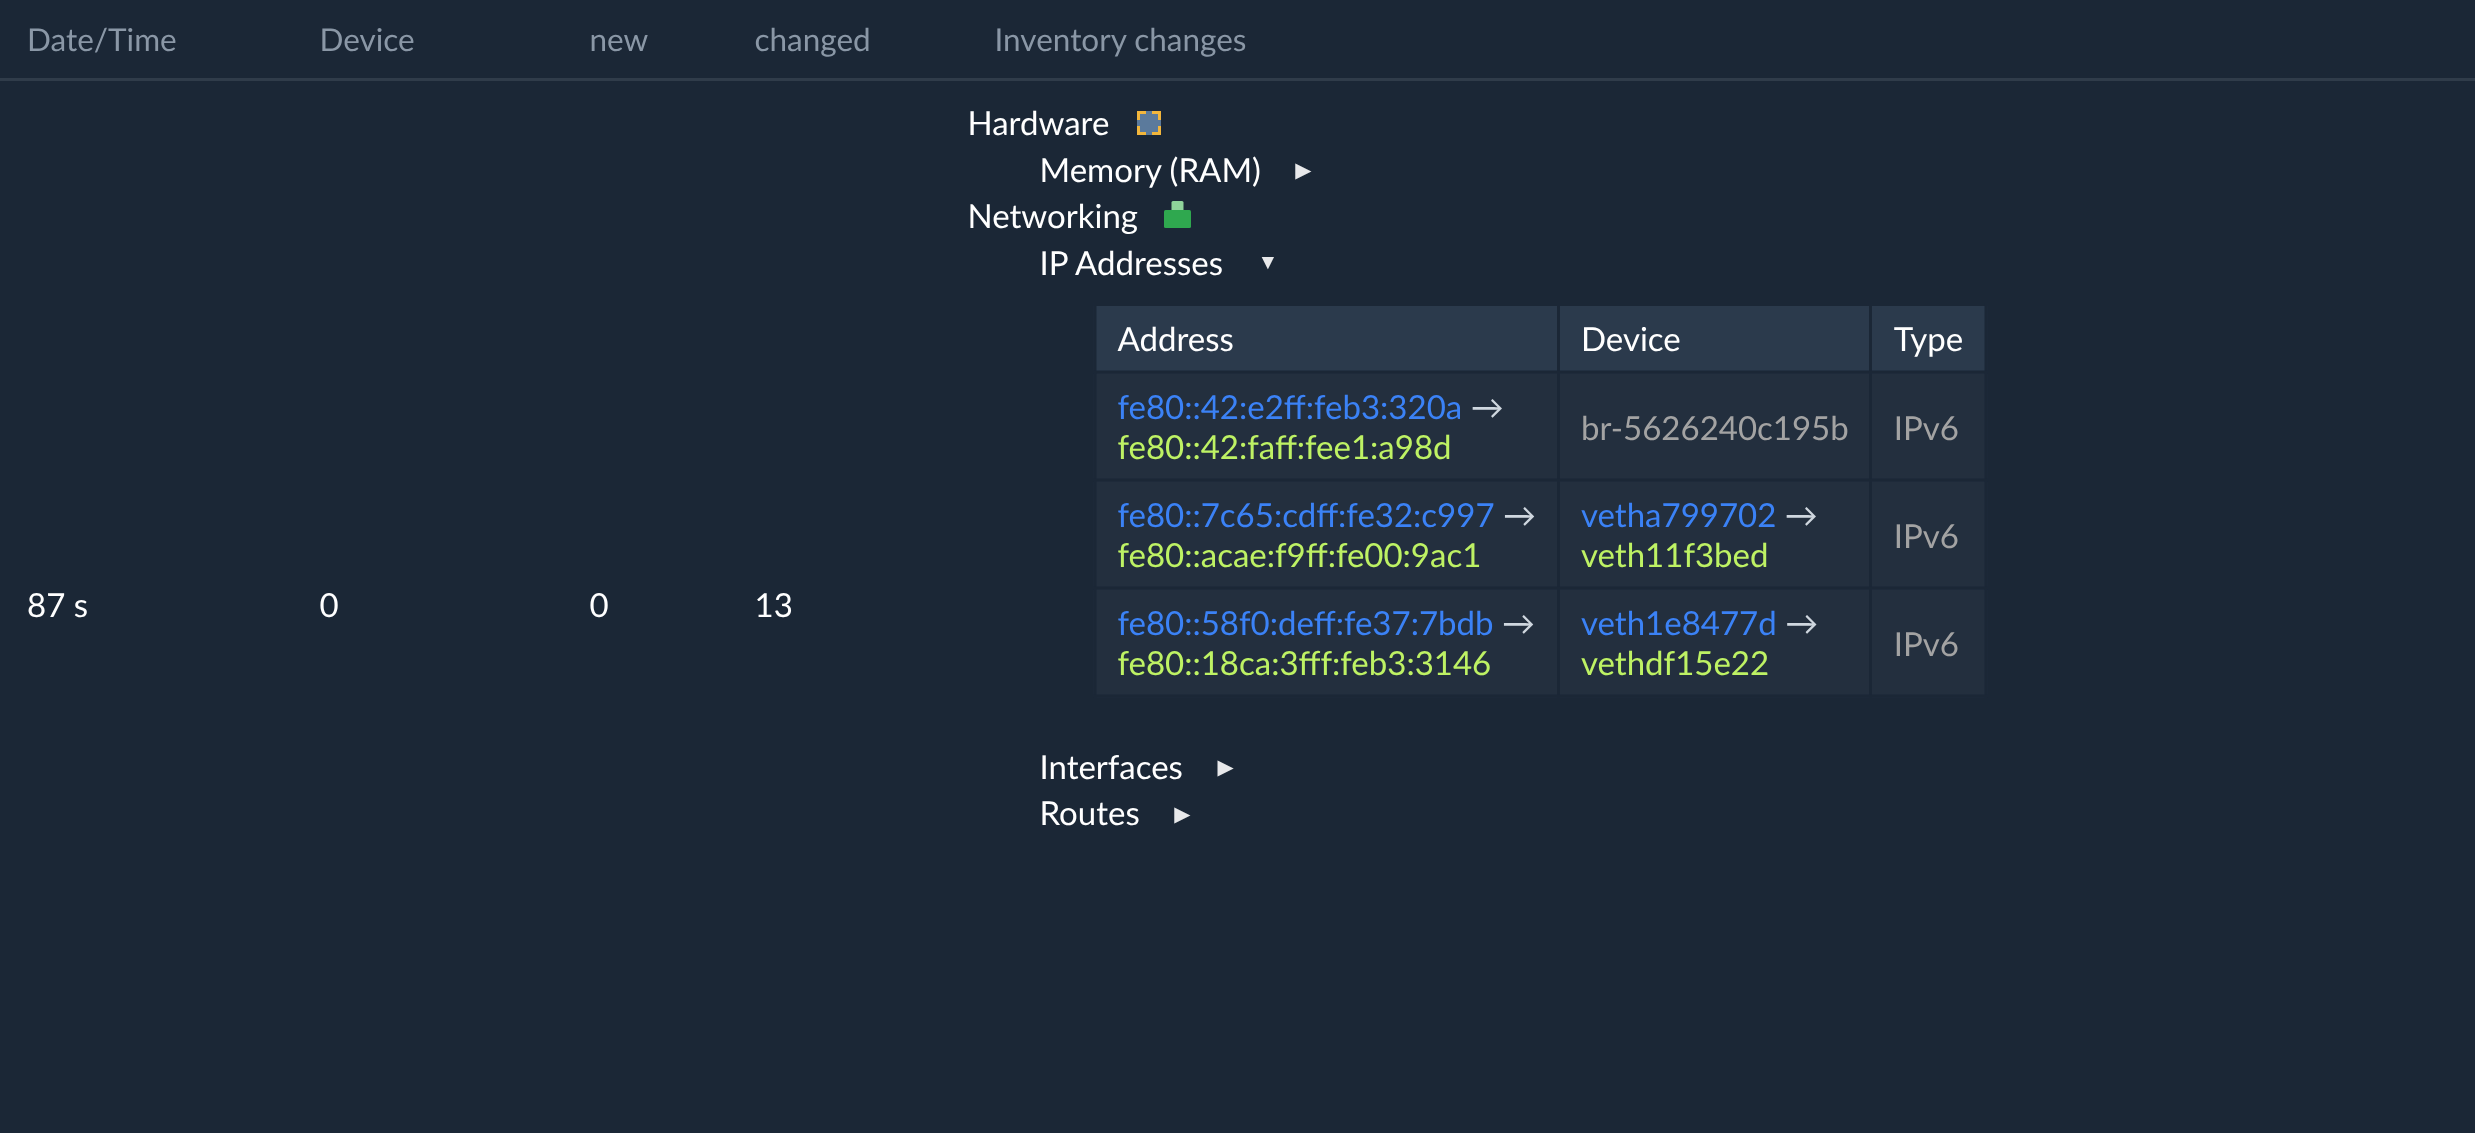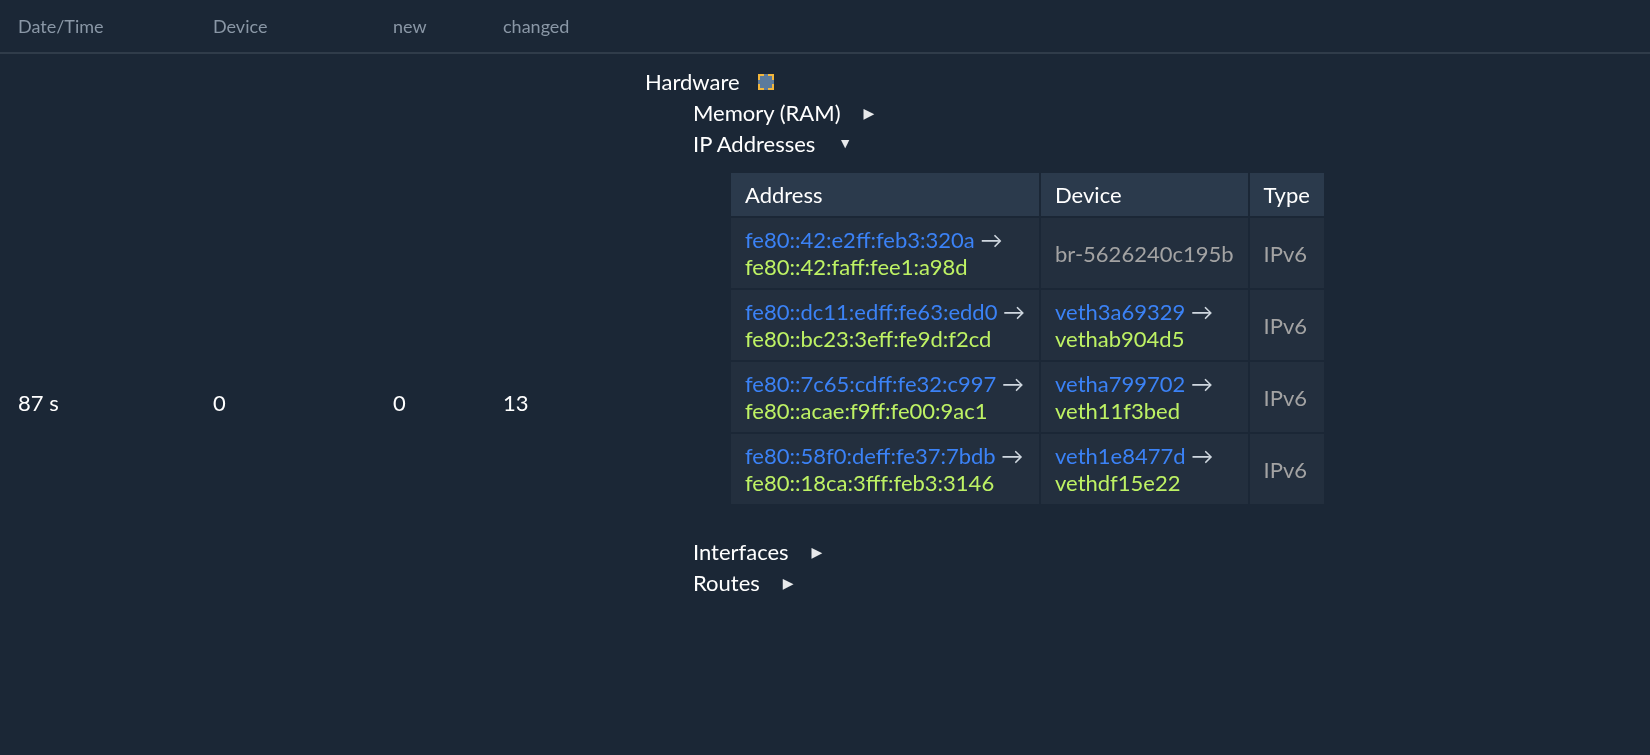--- a/index.html
+++ b/index.html
@@ -1,16 +1,16 @@
 <!DOCTYPE html>
 <html><head>
 <meta charset="utf-8">
 <style>
   html,body{margin:0;padding:0;background:#1b2736;color:#fff;font-family:"Segoe UI","Lato","Helvetica Neue",Arial,sans-serif;font-size:22px;width:1650px;height:755px;overflow:hidden}
-  .header{display:flex;height:52px;align-items:center;border-bottom:2px solid #303c4a;color:#8a97a6;font-size:18px}
+  .header{display:flex;height:52px;align-items:center;border-bottom:2px solid #303c4a;color:#8a97a6;font-size:21px}
   .hcell{box-sizing:border-box;padding-left:18px}
   .col-dt{width:195px}
   .col-rem{width:180px}
   .col-new{width:110px}
   .col-chg{width:160px}
   .col-inv{flex:1}
   .row{display:flex;align-items:flex-start;padding-top:10px}
   .row .sc{box-sizing:border-box;padding-left:18px;font-weight:400;color:#fff}
   .row .col-dt,.row .col-rem,.row .col-new,.row .col-chg{padding-top:325px}
   .inv{flex:1;padding-left:0}
@@ -33,20 +33,21 @@
   .spacer{height:28px}
 </style>
 </head>
 <body>
 
 <div class="header">
   <div class="hcell col-dt">Date/Time</div>
   <div class="hcell col-rem">Device</div>
   <div class="hcell col-new">new</div>
   <div class="hcell col-chg">changed</div>
+  <div class="hcell col-inv">Inventory changes</div>
 </div>
 
 <div class="row">
   <div class="sc col-dt">87 s</div>
   <div class="sc col-rem">0</div>
   <div class="sc col-new">0</div>
   <div class="sc col-chg">13</div>
 
   <div class="inv">
 
@@ -54,42 +55,44 @@
       <span>Hardware</span>
       <span class="chip-icon">
           <span class="die"></span>
         </span>
     </div>
     <div class="sub">
       <span>Memory (RAM)</span>
       <span class="tri">▶</span>
     </div>
 
+    <div class="cat">
+      <span>Networking</span>
+      <span class="nic-icon">
+          <span class="port"></span>
+          <span class="board"></span>
+        </span>
+    </div>
     <div class="sub">
       <span>IP Addresses</span>
       <span class="tri tri-down">▼</span>
     </div>
 
     <table class="tbl">
       <thead>
         <tr>
           <th>Address</th>
           <th>Device</th>
           <th>Type</th>
         </tr>
       </thead>
       <tbody>
           <tr>
             <td><span class="old">fe80::42:e2ff:feb3:320a</span> <span class="arrow">→</span><br><span class="new">fe80::42:faff:fee1:a98d</span></td>
             <td><span class="plain">br-5626240c195b</span></td>
-            <td class="plain">IPv6</td>
-          </tr>
-          <tr>
-            <td><span class="old">fe80::dc11:edff:fe63:edd0</span> <span class="arrow">→</span><br><span class="new">fe80::bc23:3eff:fe9d:f2cd</span></td>
-            <td><span class="old">veth3a69329</span> <span class="arrow">→</span><br><span class="new">vethab904d5</span></td>
             <td class="plain">IPv6</td>
           </tr>
           <tr>
             <td><span class="old">fe80::7c65:cdff:fe32:c997</span> <span class="arrow">→</span><br><span class="new">fe80::acae:f9ff:fe00:9ac1</span></td>
             <td><span class="old">vetha799702</span> <span class="arrow">→</span><br><span class="new">veth11f3bed</span></td>
             <td class="plain">IPv6</td>
           </tr>
           <tr>
             <td><span class="old">fe80::58f0:deff:fe37:7bdb</span> <span class="arrow">→</span><br><span class="new">fe80::18ca:3fff:feb3:3146</span></td>
             <td><span class="old">veth1e8477d</span> <span class="arrow">→</span><br><span class="new">vethdf15e22</span></td>

